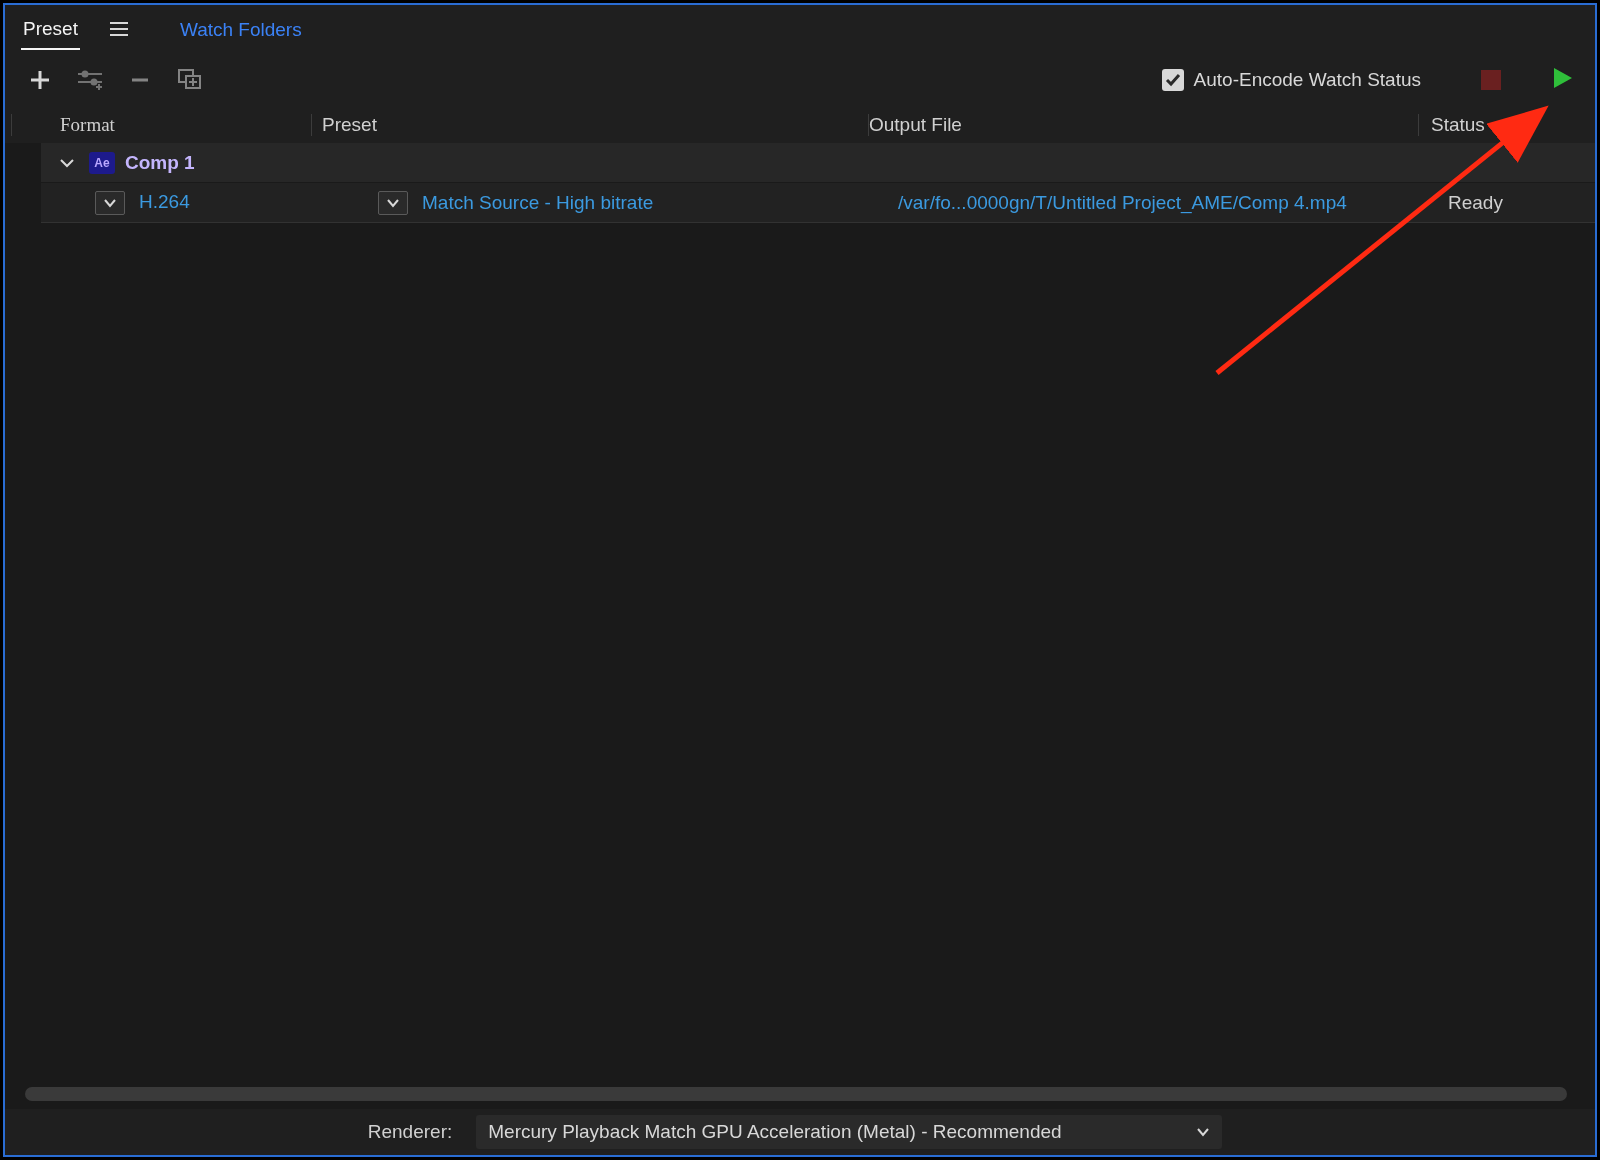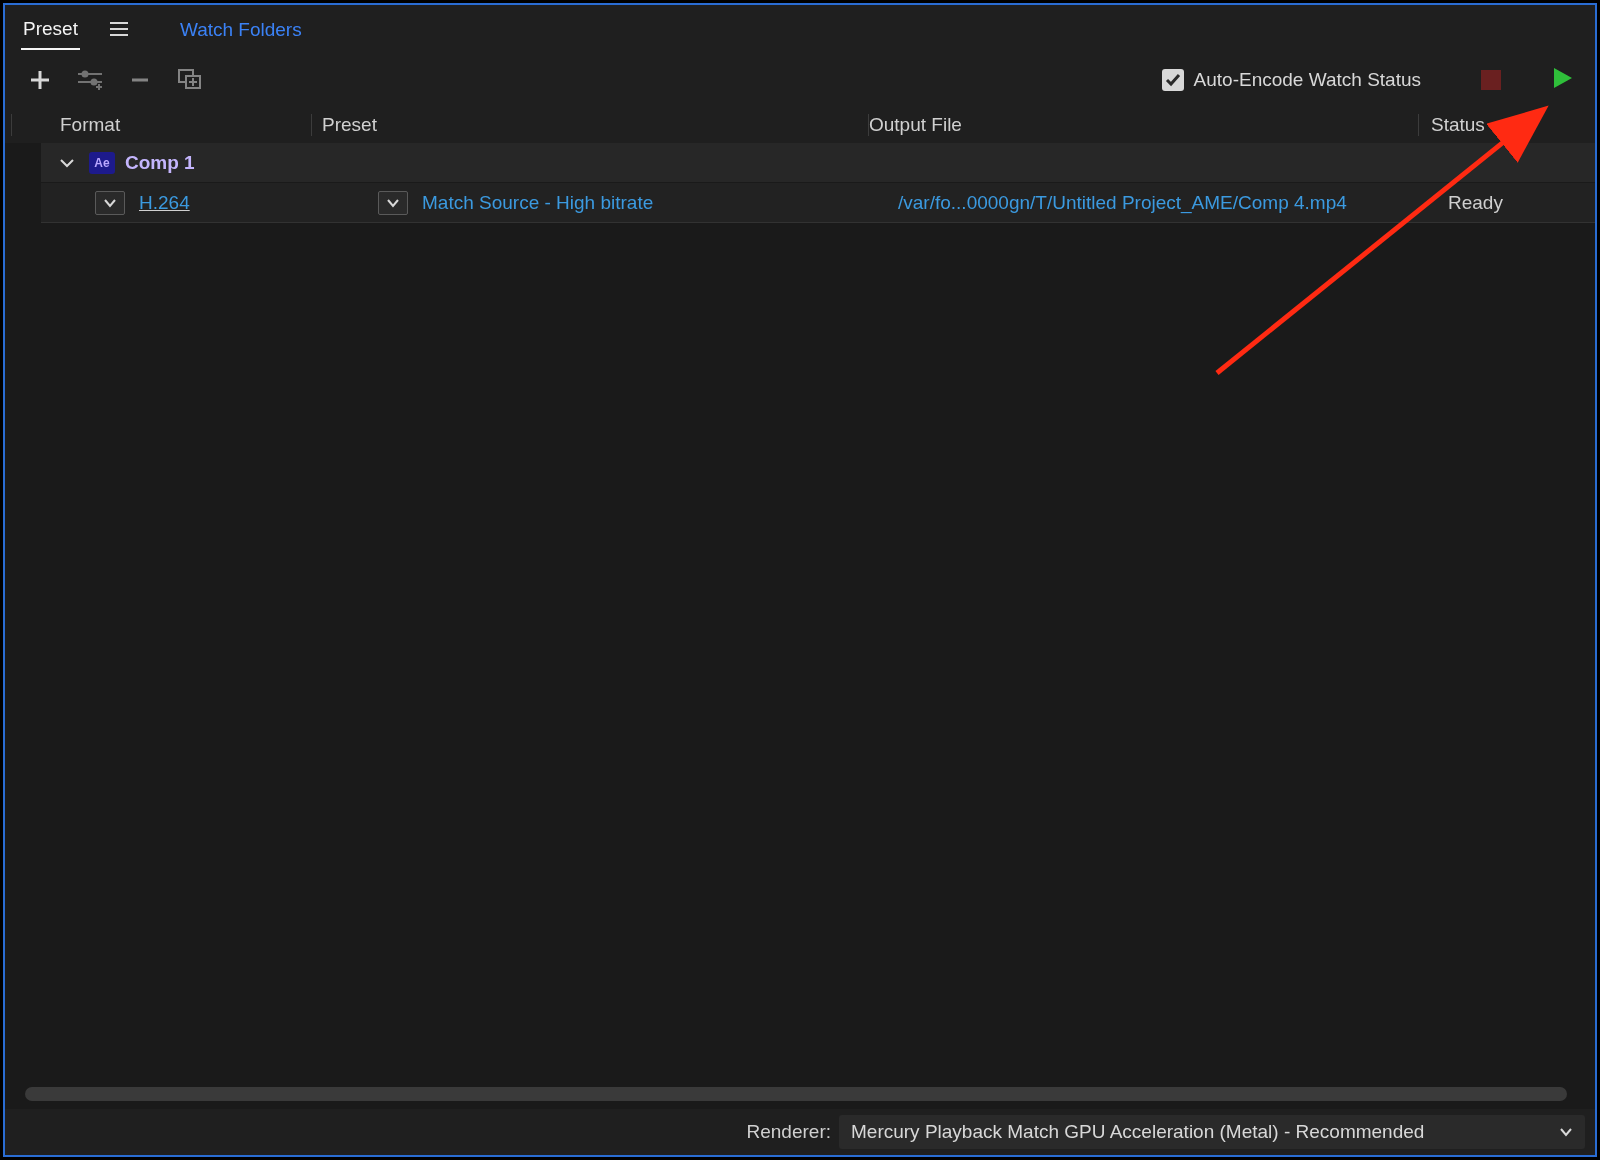--- a/index.html
+++ b/index.html
@@ -58,21 +58,21 @@
   .stop-btn { width:20px; height:20px; background:#6a2020; margin-left:38px; cursor:pointer; }
   .play-btn { margin-left:30px; cursor:pointer; }
 
   .headers {
     display:flex;
     align-items:center;
     height: 36px;
     font-size:19px;
     color:#d0d0d0;
   }
-  .hdr-format { width: 300px; padding-left: 48px; border-left:1px solid #3c3c3c; margin-left:6px;}
+  .hdr-format { width: 300px; padding-left: 48px; border-left:1px solid #3c3c3c; margin-left:6px;font-family:Liberation Serif, serif;}
   .hdr-preset { width: 520px; border-left:1px solid #3c3c3c; padding-left:10px;}
   .hdr-output { width: 550px; border-left:1px solid #3c3c3c; padding-left:0;margin-left:37px;}
   .hdr-status { flex:1; border-left:1px solid #3c3c3c; padding-left:12px;}
 
   .queue-body {
     flex: 1 1 auto;
     background:#1a1a1a;
     position: relative;
     overflow: hidden;
     padding-left: 36px;
@@ -100,36 +100,36 @@
     background:#222222;
     border-bottom:1px solid #323232;
     padding-left: 54px;
     font-size:19px;
   }
   .dd-box {
     width:30px; height:24px; border:1px solid #5a5a5a; border-radius:2px;
     display:flex; align-items:center; justify-content:center; cursor:pointer;
     background:#2a2a2a;
   }
-  .cell-format { display:flex; align-items:center; gap:14px; width: 258px; text-decoration: underline; }
+  .cell-format { display:flex; align-items:flex-start; gap:14px; width: 258px; }
   .cell-preset { display:flex; align-items:center; gap:14px; width: 520px; margin-left: 25px; }
   .cell-output { width: 550px; }
   .cell-status { flex:1; color:#cfcfcf; }
   .link { color:#3b9ae0; cursor:pointer; }
 
   .scrollbar {
     position:absolute; left:20px; right:28px; bottom:8px;
     height:14px; background:#3a3a3a; border-radius:7px;
   }
 
   .footer {
     height: 46px;
-    display:flex; align-items:center; justify-content:flex-end;
+    display:flex; align-items:center; justify-content:center;
     padding-right: 10px;
-    gap: 8px;
+    gap: 24px;
     background:#1f1f1f;
     font-size:19px;
   }
   .renderer-select {
     width: 746px; height:34px;
     background:#2a2a2a;
     border-radius:3px;
     display:flex; align-items:center; justify-content:space-between;
     padding: 0 12px;
     color:#d8d8d8;

